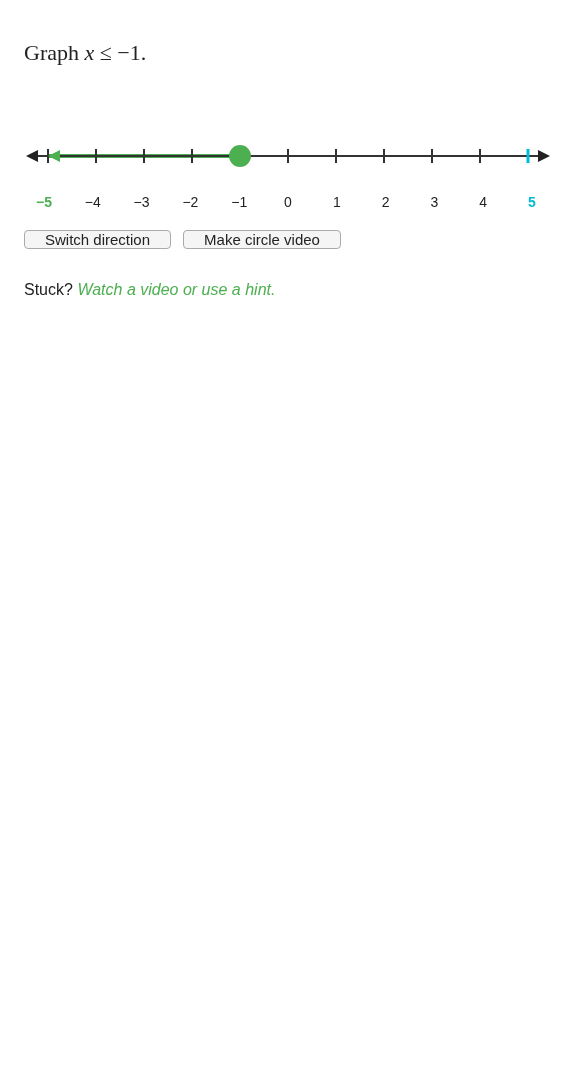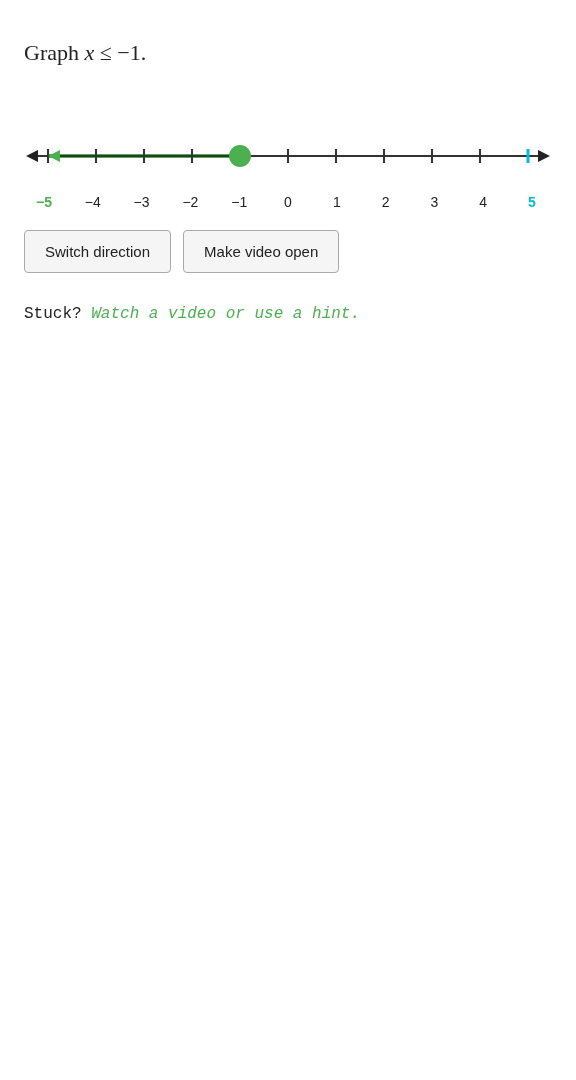--- a/index.html
+++ b/index.html
@@ -60,33 +60,33 @@
       font-weight: bold;
     }
 
     .buttons-row {
       display: flex;
       gap: 12px;
       margin-bottom: 32px;
     }
 
     .btn {
-      padding: 12px 20px;
+      padding: 0 20px;
       border: 1.5px solid #aaa;
       border-radius: 4px;
       background: #f5f5f5;
       font-size: 15px;
       font-family: Arial, sans-serif;
       color: #222;
       cursor: pointer;
     }
 
     .stuck-row {
       font-size: 16px;
-      font-family: Liberation Mono, monospace;
+      font-family: Liberation Sans, sans-serif;
       color: #222;
     }
 
     .stuck-link {
       color: #4caf50;
       text-decoration: none;
       font-style: italic;
     }
   </style>
 </head>
@@ -153,21 +153,21 @@
       <span>1</span>
       <span>2</span>
       <span>3</span>
       <span>4</span>
       <span class="highlight-5">5</span>
     </div>
   </div>
 
   <div class="buttons-row">
     <button class="btn">Switch direction</button>
-    <button class="btn">Make video open</button>
+    <button class="btn">Make circle video</button>
   </div>
 
   <div class="stuck-row">
     <span>Stuck?</span>
     <a class="stuck-link" href="#">Watch a video or use a hint.</a>
   </div>
 
 </div>
 
 </body></html>

